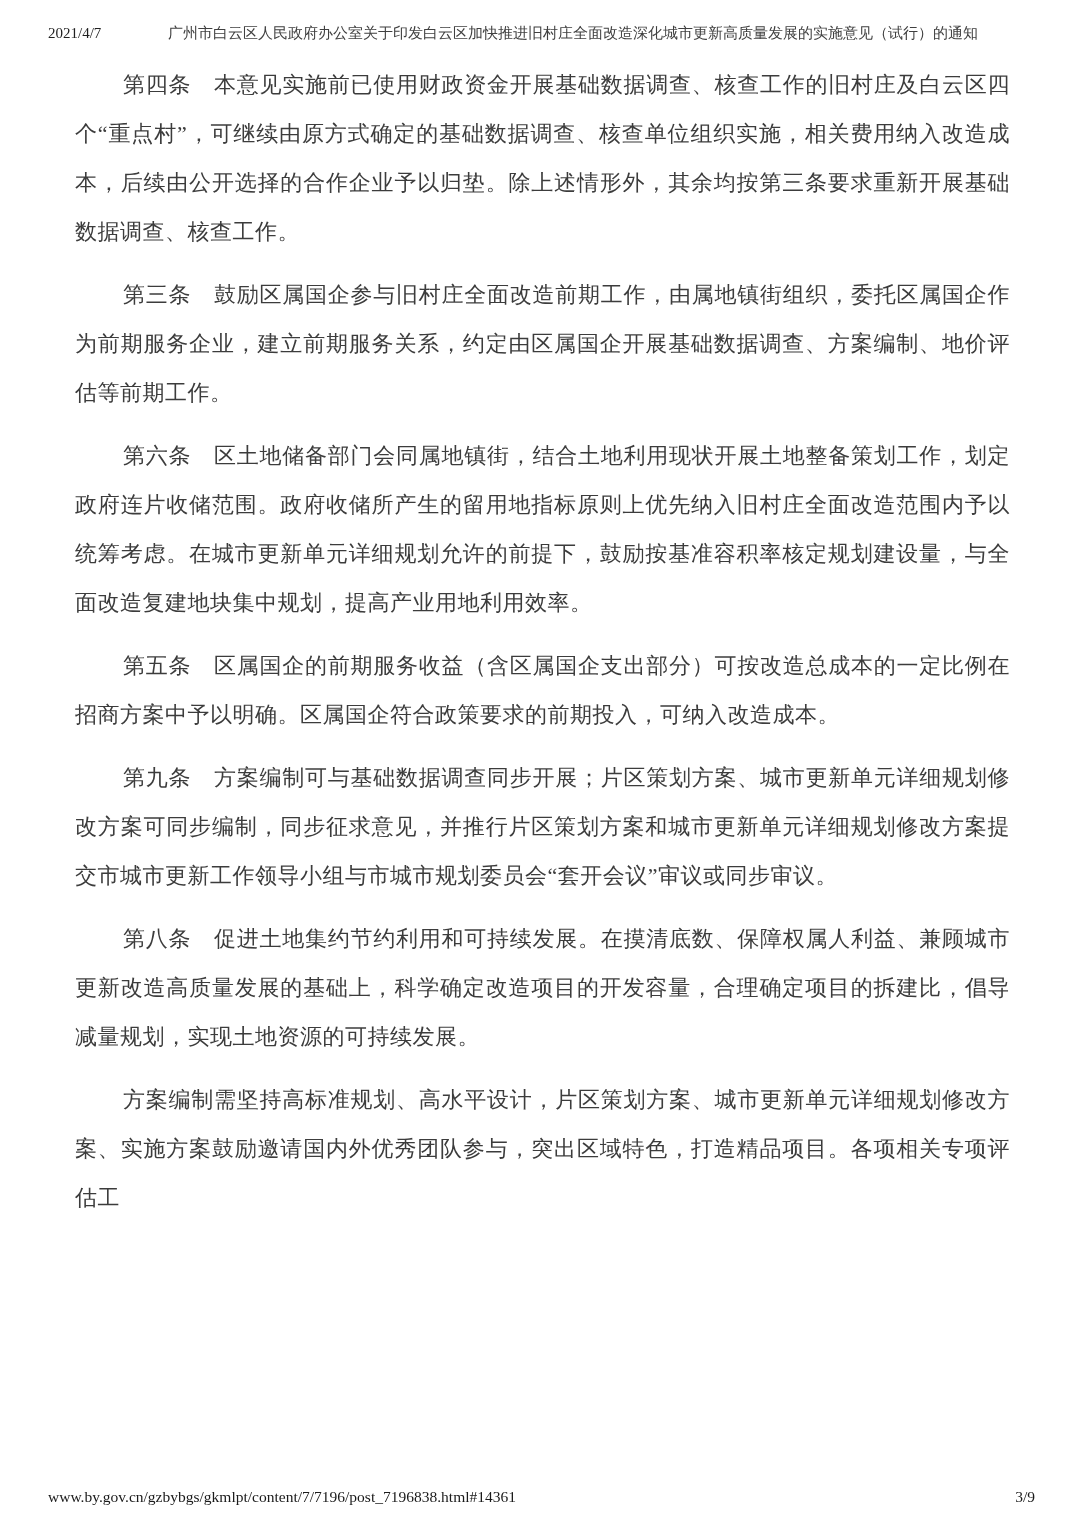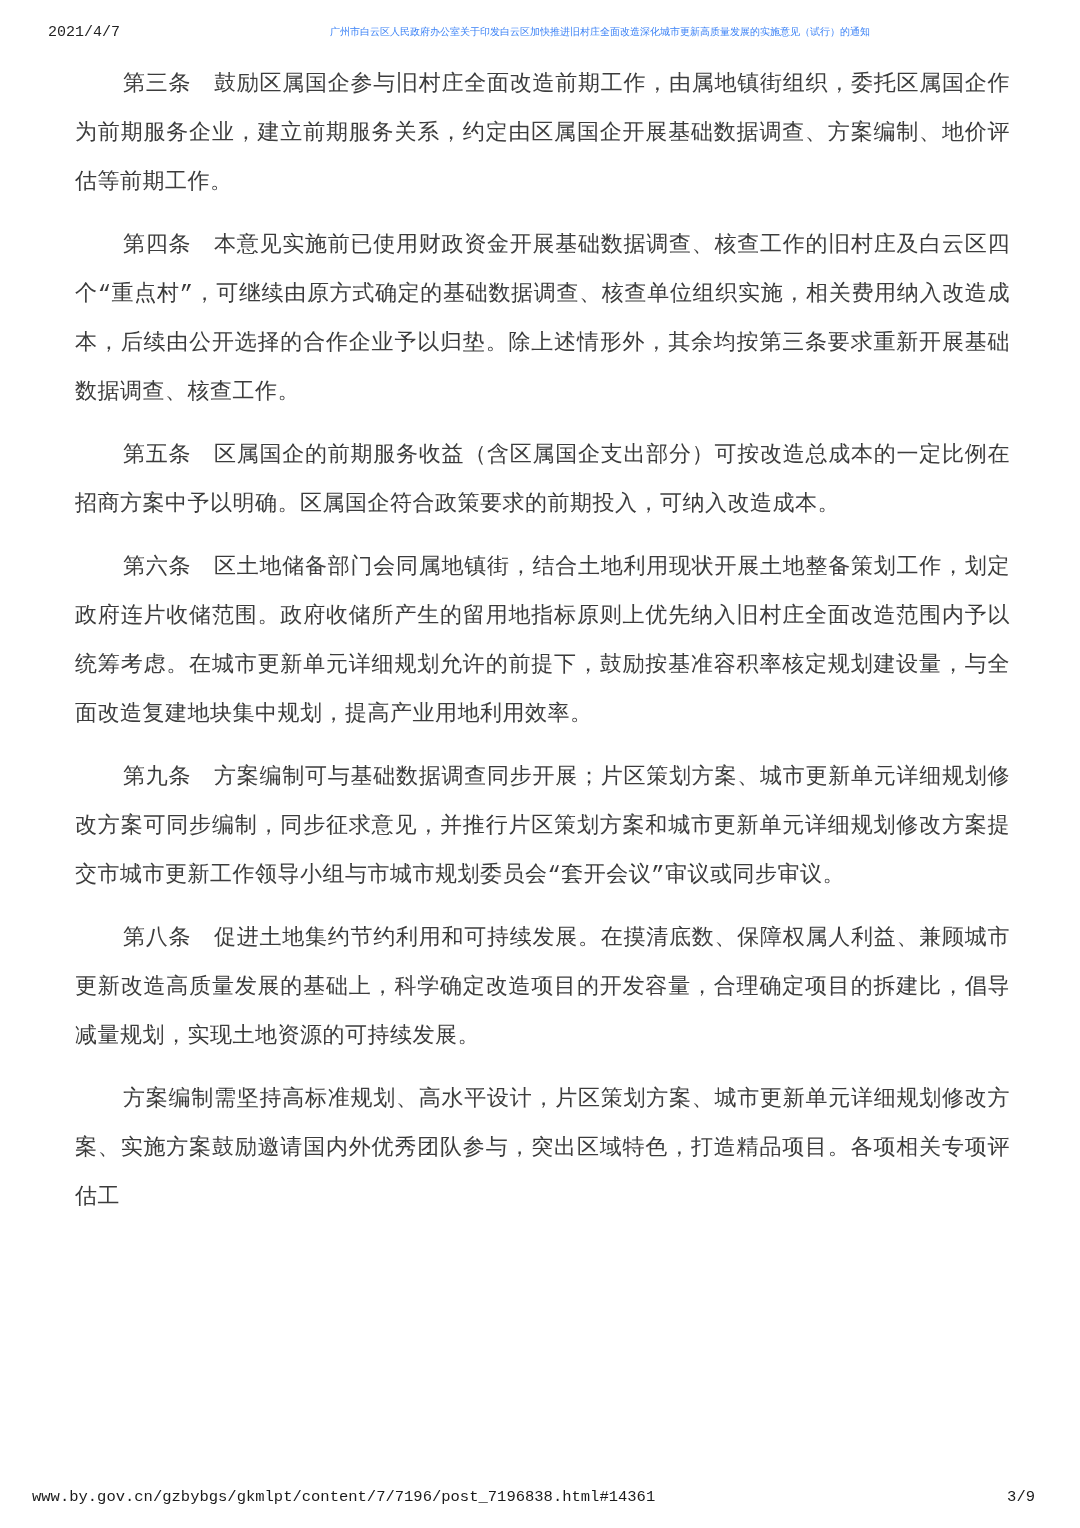--- a/index.html
+++ b/index.html
@@ -6,67 +6,66 @@
     margin: 0;
     padding: 0;
     background: #ffffff;
   }
   .page {
     position: relative;
     width: 1080px;
     height: 1528px;
     background: #ffffff;
     overflow: hidden;
-    font-family: Liberation Mono, monospace;
+    font-family: Liberation Serif, serif;
   }
   .print-header {
     position: absolute;
     top: 24px;
     left: 48px;
     right: 48px;
     display: flex;
     align-items: flex-start;
     font-size: 15px;
     color: #1f1f1f;
     line-height: 18px;
   }
   .print-date {
     flex: none;
     width: 120px;
     text-align: left;
     white-space: nowrap;
   }
   .print-title {
     flex: 1;
-    text-align: center;
-    font-size: 10px;
+    font-size: 15px;
     white-space: nowrap;
     overflow: hidden;
-    color: #3b82f6;
+    color: #404040;
   }
   .doc-content {
     position: absolute;
     top: 60px;
     left: 75px;
     right: 70px;
   }
   .doc-content p {
     margin: 0 0 14px 0;
     font-size: 22px;
     line-height: 49px;
     letter-spacing: 0.5px;
     color: #3c3c3c;
     text-align: justify;
     text-justify: inter-ideograph;
     text-indent: 48px;
     word-break: break-all;
   }
   .print-footer {
     position: absolute;
-    left: 32px;
+    left: 48px;
     right: 45px;
     bottom: 22px;
     display: flex;
     justify-content: space-between;
     align-items: baseline;
     font-size: 15.5px;
     color: #1a1a1a;
   }
   .footer-url {
     white-space: nowrap;
@@ -79,24 +78,24 @@
 <body>
 
 <div class="page">
 
   <div class="print-header">
     <span class="print-date">2021/4/7</span>
     <span class="print-title">广州市白云区人民政府办公室关于印发白云区加快推进旧村庄全面改造深化城市更新高质量发展的实施意见（试行）的通知</span>
   </div>
 
   <div class="doc-content">
+    <p>第四条　本意见实施前已使用财政资金开展基础数据调查、核查工作的旧村庄及白云区四个“重点村”，可继续由原方式确定的基础数据调查、核查单位组织实施，相关费用纳入改造成本，后续由公开选择的合作企业予以归垫。除上述情形外，其余均按第三条要求重新开展基础数据调查、核查工作。</p>
     <p>第三条　鼓励区属国企参与旧村庄全面改造前期工作，由属地镇街组织，委托区属国企作为前期服务企业，建立前期服务关系，约定由区属国企开展基础数据调查、方案编制、地价评估等前期工作。</p>
-    <p>第四条　本意见实施前已使用财政资金开展基础数据调查、核查工作的旧村庄及白云区四个“重点村”，可继续由原方式确定的基础数据调查、核查单位组织实施，相关费用纳入改造成本，后续由公开选择的合作企业予以归垫。除上述情形外，其余均按第三条要求重新开展基础数据调查、核查工作。</p>
+    <p>第六条　区土地储备部门会同属地镇街，结合土地利用现状开展土地整备策划工作，划定政府连片收储范围。政府收储所产生的留用地指标原则上优先纳入旧村庄全面改造范围内予以统筹考虑。在城市更新单元详细规划允许的前提下，鼓励按基准容积率核定规划建设量，与全面改造复建地块集中规划，提高产业用地利用效率。</p>
     <p>第五条　区属国企的前期服务收益（含区属国企支出部分）可按改造总成本的一定比例在招商方案中予以明确。区属国企符合政策要求的前期投入，可纳入改造成本。</p>
-    <p>第六条　区土地储备部门会同属地镇街，结合土地利用现状开展土地整备策划工作，划定政府连片收储范围。政府收储所产生的留用地指标原则上优先纳入旧村庄全面改造范围内予以统筹考虑。在城市更新单元详细规划允许的前提下，鼓励按基准容积率核定规划建设量，与全面改造复建地块集中规划，提高产业用地利用效率。</p>
     <p>第九条　方案编制可与基础数据调查同步开展；片区策划方案、城市更新单元详细规划修改方案可同步编制，同步征求意见，并推行片区策划方案和城市更新单元详细规划修改方案提交市城市更新工作领导小组与市城市规划委员会“套开会议”审议或同步审议。</p>
     <p>第八条　促进土地集约节约利用和可持续发展。在摸清底数、保障权属人利益、兼顾城市更新改造高质量发展的基础上，科学确定改造项目的开发容量，合理确定项目的拆建比，倡导减量规划，实现土地资源的可持续发展。</p>
     <p>方案编制需坚持高标准规划、高水平设计，片区策划方案、城市更新单元详细规划修改方案、实施方案鼓励邀请国内外优秀团队参与，突出区域特色，打造精品项目。各项相关专项评估工</p>
   </div>
 
   <div class="print-footer">
     <span class="footer-url">www.by.gov.cn/gzbybgs/gkmlpt/content/7/7196/post_7196838.html#14361</span>
     <span class="footer-page">3/9</span>
   </div>
 

